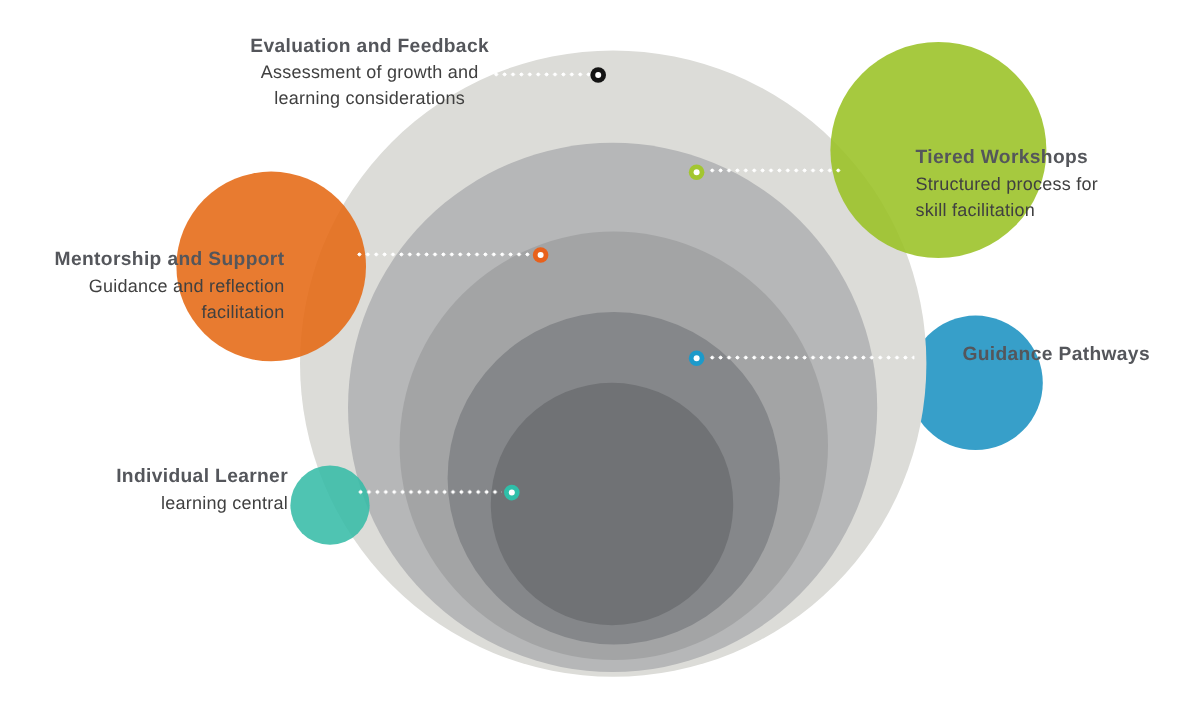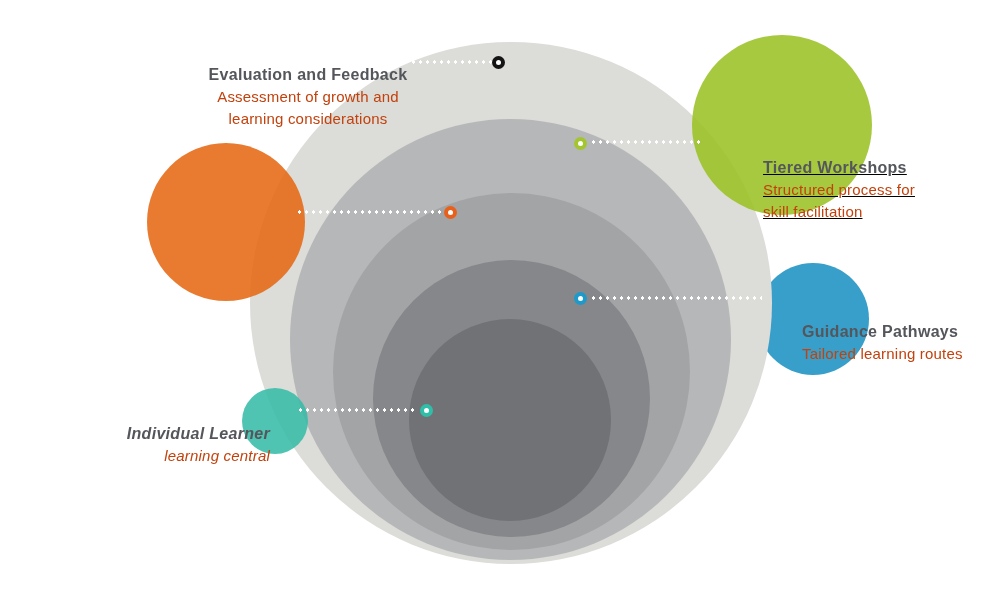--- a/index.html
+++ b/index.html
@@ -41,33 +41,33 @@
     display:flex; align-items:center; justify-content:center;
   }
   .marker .core { width:5px; height:5px; border-radius:50%; background:#ffffff; }
   .marker-eval       { left:492px; top:56px;  }
   .marker-tiered     { left:574px; top:137px; }
   .marker-mentorship { left:444px; top:206px; }
   .marker-flexible   { left:574px; top:292px; }
   .marker-individual { left:420px; top:404px; }
 
   
-  .label { position:absolute;margin-top:36px; }
+  .label { position:absolute; }
   .label .t {
     font-size:16px; font-weight:bold; color:#54565b;
     line-height:22px; letter-spacing:0.3px;
   }
   .label .d {
-    font-size:15px; color:#c2410c; line-height:22px; letter-spacing:0.2px;
+    font-size:15px; color:#404040; line-height:22px; letter-spacing:0.2px;
   }
   .lbl-eval       { left:160px; top:28px;  width:296px; text-align:center; }
-  .lbl-tiered     { left:763px; top:121px; width:185px; text-align:left;text-decoration:underline;   }
+  .lbl-tiered     { left:763px; top:121px; width:185px; text-align:left;   }
   .lbl-mentorship { left:17px;  top:206px; width:220px; text-align:right;  }
   .lbl-flexible   { left:802px; top:285px; width:175px; text-align:left;   }
-  .lbl-individual { left:50px;  top:387px; width:220px; text-align:right;font-style:italic;  }
+  .lbl-individual { left:20px;  top:387px; width:220px; text-align:right;  }
 </style>
 </head>
 <body>
 
 <div class="stage">
 
   <div class="bubble bubble-blue" style="background-color: rgb(55, 159, 201);"></div>
 
   <div class="circle ring1" style="background-color: rgb(220, 220, 216);"></div>
   <div class="circle ring2" style="background-color: rgb(182, 183, 184);"></div>
@@ -106,24 +106,28 @@
     <div class="d">Assessment of growth and</div>
     <div class="d">learning considerations</div>
   </div>
 
   <div class="label lbl-tiered">
     <div class="t">Tiered Workshops</div>
     <div class="d">Structured process for</div>
     <div class="d">skill facilitation</div>
   </div>
 
+  <div class="label lbl-mentorship">
+    <div class="t">Mentorship and Support</div>
+    <div class="d">Guidance and reflection</div>
+    <div class="d">facilitation</div>
+  </div>
 
   <div class="label lbl-flexible">
     <div class="t">Guidance Pathways</div>
-    <div class="d">Tailored learning routes</div>
   </div>
 
   <div class="label lbl-individual">
     <div class="t">Individual Learner</div>
     <div class="d">learning central</div>
   </div>
 
 </div>
 
 </body></html>

